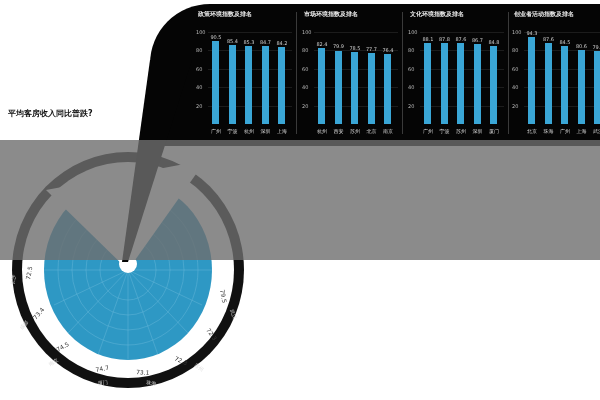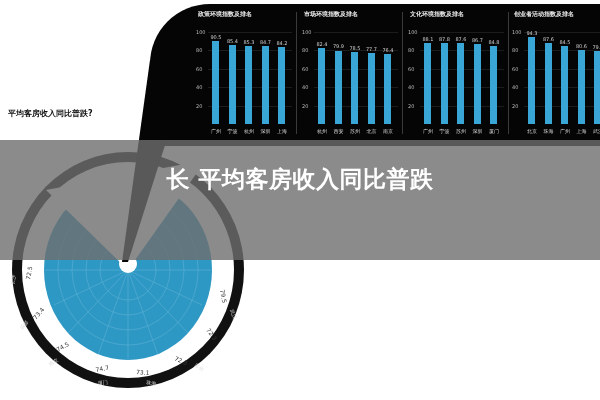--- a/index.html
+++ b/index.html
@@ -242,14 +242,13 @@
     <text x="224" y="190" transform="rotate(70 224 190)">武汉</text>
   </g>
 </svg>
 
 <svg class="pointer" viewBox="0 0 600 400">
   <path d="M 150 60 L 192 60 L 128 262 L 122 262 Z" fill="#050505"></path>
 </svg>
 
 <div class="overlay"></div>
 <div class="headline">
-  <div>长 平均客房收入同比普跌</div>
 </div>
 
 </body></html>

